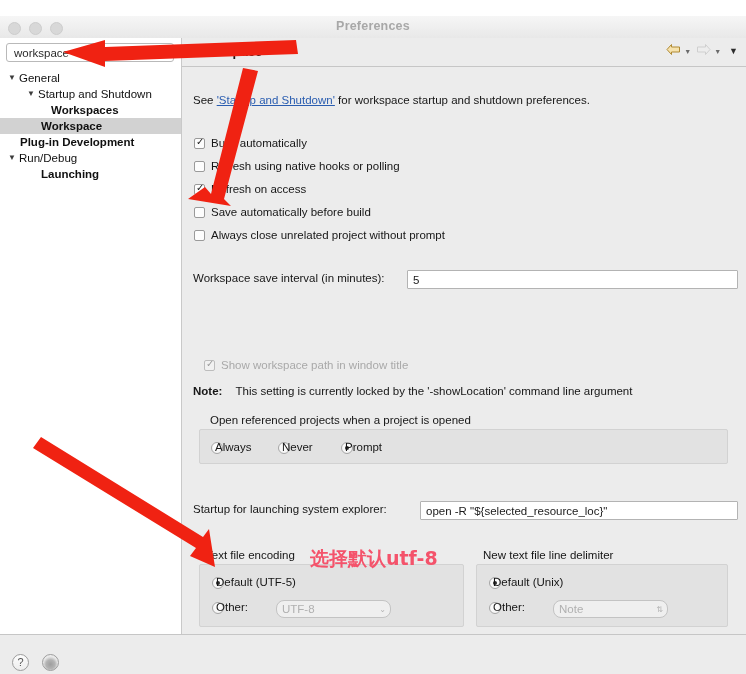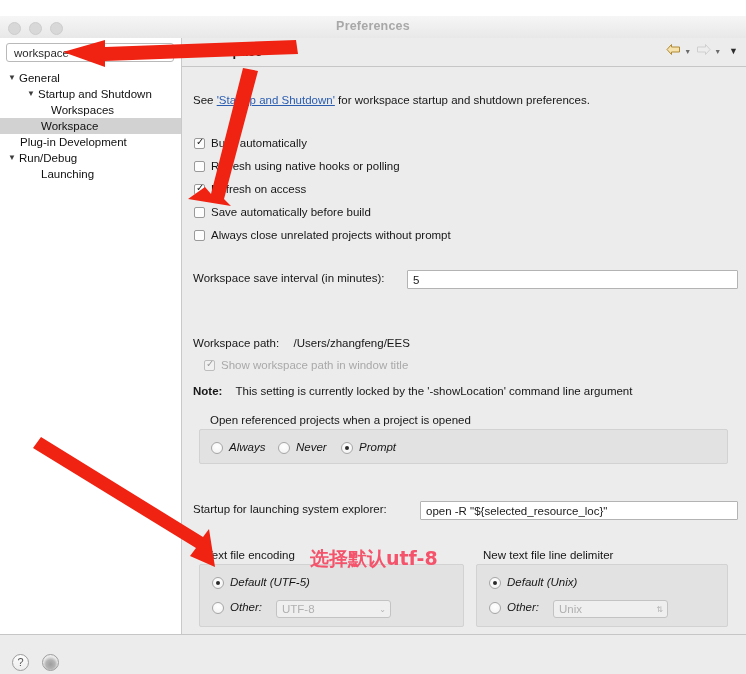--- a/index.html
+++ b/index.html
@@ -44,21 +44,21 @@
   .tree{position:absolute;left:0;top:32px;width:181px;}
   .trow{
     position:relative;height:16px;line-height:16px;white-space:nowrap;
     font-size:11.5px;color:#101010;
   }
   .trow.sel{background:#d2d2d2;}
   .tarrow{
     position:absolute;font-size:8px;color:#3c3c3c;top:0;line-height:16px;
   }
   .tlabel{position:absolute;top:0;line-height:16px;}
-  .bold{font-weight:400;}
+  .bold{font-weight:700;}
 
   
   .rightpane{
     position:absolute;left:182px;top:22px;width:564px;height:596px;background:#ececec;
   }
   .pagehead{
     position:absolute;left:0;top:0;width:564px;height:28px;
     border-bottom:1px solid #c6c6c6;
   }
   .pagetitle{
@@ -107,25 +107,25 @@
   .radio{position:absolute;font-size:11.5px;color:#161616;}
   .rbox{
     position:absolute;left:0;top:1px;width:12px;height:12px;box-sizing:border-box;
     border:1px solid #a6a6a6;border-radius:50%;
     background:radial-gradient(circle at 50% 35%,#ffffff,#f1f1f1);
   }
   .rbox.on:after{
     content:"";position:absolute;left:3px;top:3px;width:4px;height:4px;
     border-radius:50%;background:#2b2b2b;
   }
-  .rlabel{position:absolute;left:18px;top:0;white-space:nowrap;font-style:italic;}
+  .rlabel{position:absolute;left:4px;top:0;white-space:nowrap;}
 
   .combo{
     position:absolute;box-sizing:border-box;height:18px;border:1px solid #c3c3c3;
-    background:#efefef;border-radius:3px;font-size:11.5px;color:#b0b0b0;
+    background:#efefef;border-radius:8px;font-size:11.5px;color:#b0b0b0;
     line-height:16px;padding:0 18px 8px 5px;white-space:nowrap;overflow:hidden;
   }
   .combochev{
     position:absolute;right:4px;top:0;font-size:8px;color:#b4b4b4;line-height:18px;
   }
 
   .btn{
     position:absolute;box-sizing:border-box;height:21px;border:1px solid #bdbdbd;
     border-radius:4px;background:linear-gradient(#ffffff,#f3f3f3);
     font-size:11.5px;color:#1b1b1b;text-align:center;line-height:19px;cursor:pointer;
@@ -240,34 +240,29 @@
       <div class="cb" style="left:12px;top:116px">
         <span class="cbbox checked"></span>
         <span class="cblabel">Refresh on access</span>
       </div>
       <div class="cb" style="left:12px;top:139px">
         <span class="cbbox"></span>
         <span class="cblabel">Save automatically before build</span>
       </div>
       <div class="cb" style="left:12px;top:162px">
         <span class="cbbox"></span>
-        <span class="cblabel">Always close unrelated projects without prompt</span>
+        <span class="cblabel">Always close unrelated project without prompt</span>
       </div>
 
       <div class="fieldrow" style="left:11px;top:203px;width:545px;height:20px">
         <span class="flabel" style="left:0">Workspace save interval (in minutes):</span>
         <input class="finput" style="left: 214px; width: 331px;" value="5">
       </div>
 
 
-      <div class="statictext" style="left:11px;top:270px">
-        <span>Workspace path:</span>
-        <span style="display:inline-block;width:8px"></span>
-        <span>/Users/zhangfeng/EES</span>
-      </div>
 
       <div class="cb" style="left:22px;top:292px">
         <span class="cbbox dim checked"></span>
         <span class="cblabel dim">Show workspace path in window title</span>
       </div>
 
       <div class="statictext" style="left:11px;top:318px">
         <span class="notelbl">Note:</span>
         <span style="display:inline-block;width:7px"></span>
         <span>This setting is currently locked by the '-showLocation' command line argument</span>
@@ -314,21 +309,21 @@
       <div class="group" style="left:294px;top:497px;width:252px;height:63px">
         <div class="radio" style="left:12px;top:11px">
           <span class="rbox on"></span>
           <span class="rlabel">Default (Unix)</span>
         </div>
         <div class="radio" style="left:12px;top:36px">
           <span class="rbox"></span>
           <span class="rlabel">Other:</span>
         </div>
         <div class="combo" style="left:76px;top:35px;width:115px">
-          <span>Unix</span>
+          <span>Note</span>
           <span class="combochev">⇅</span>
         </div>
       </div>
 
       <div class="btn" style="left:353px;top:577px;width:114px">Restore Defaults</div>
       <div class="btn" style="left:475px;top:577px;width:90px">Apply</div>
 
     </div>
   </div>
 

